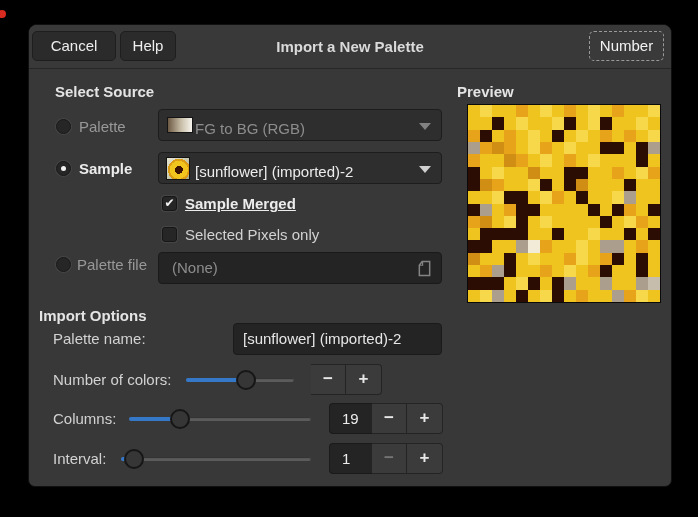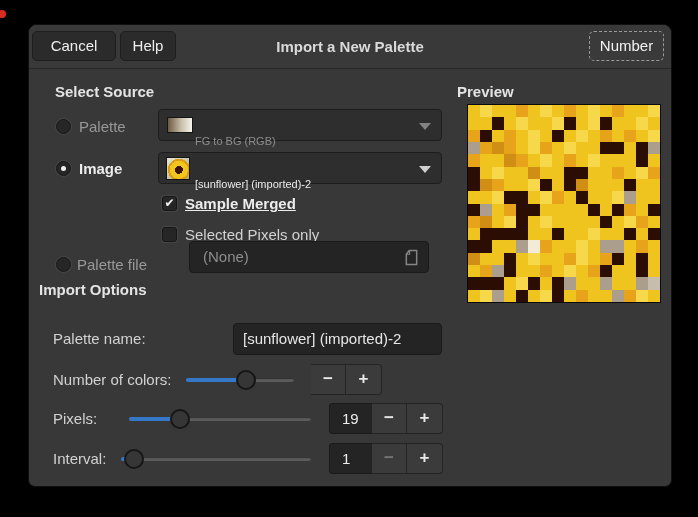--- a/index.html
+++ b/index.html
@@ -40,22 +40,22 @@
   .radio .dot { display:none; position:absolute; left:4px; top:4px; width:5px; height:5px;
                 border-radius:50%; background:#f2f2f2; }
   .radio.selected .dot { display:block; }
   .checkbox { position:absolute; width:15px; height:15px; border-radius:3px;
               background:#262626; border:1px solid #161616; box-shadow:0 0 0 1px #454545;
               color:#f4f4f4; font-size:12px; line-height:13px; text-align:center; }
 
   
   .dropdown { position:absolute; width:284px; height:32px; background:#2e2e2e;
               border:1px solid #1d1d1d; border-radius:4px; }
-  .dropdown .txt { position:absolute; left:36px; top:16px; height:30px; line-height:30px;
-                   font-size:11px; color:#ececec; white-space:nowrap; }
+  .dropdown .txt { position:absolute; left:36px; top:4px; height:30px; line-height:30px;
+                   font-size:15px; color:#ececec; white-space:nowrap; }
   .dropdown.dim .txt { color:#8d8d8d; }
   .dd-arrow { position:absolute; right:10px; top:13px; width:0; height:0;
               border-left:6px solid transparent; border-right:6px solid transparent;
               border-top:7px solid #d0d0d0; }
   .dropdown.dim .dd-arrow { border-top-color:#828282; }
   .grad-swatch { position:absolute; left:8px; top:7px; width:26px; height:16px;
                  background:linear-gradient(to right,#6d5a45,#c9bfa8 55%,#f7f4ee); border:1px solid #141414; }
   .sun-thumb { position:absolute; left:7px; top:4px; width:24px; height:23px; border:1px solid #141414;
                background:
                  radial-gradient(circle at 54% 56%, #3c1203 0 4px, rgba(0,0,0,0) 4px),
@@ -117,36 +117,36 @@
     <div class="lbl dim" style="left:50px; top:93px;">Palette</div>
     <div class="dropdown dim" style="left:129px; top:84px;">
       <div class="grad-swatch"></div>
       <div class="txt">FG to BG (RGB)</div>
       <div class="dd-arrow"></div>
     </div>
 
     <div class="radio selected" style="left:27px; top:136px;">
         <div class="dot"></div>
       </div>
-    <div class="lbl strong" style="left:50px; top:135px;">Image</div>
+    <div class="lbl strong" style="left:50px; top:135px;">Sample</div>
     <div class="dropdown" style="left:129px; top:127px;">
       <div class="sun-thumb"></div>
       <div class="txt">[sunflower] (imported)-2</div>
       <div class="dd-arrow"></div>
     </div>
 
     <div class="checkbox" style="left:133px; top:171px;">✔</div>
     <div class="lbl strong" style="left:156px; top:170px;text-decoration:underline;">Sample Merged</div>
 
     <div class="checkbox" style="left:133px; top:202px;"></div>
     <div class="lbl" style="left:156px; top:201px;">Selected Pixels only</div>
 
     <div class="radio" style="left:27px; top:232px;"></div>
     <div class="lbl dim" style="left:48px; top:231px;">Palette file</div>
-    <div class="entry" style="left:129px; top:216px; width:240px;margin-left:31px;">
+    <div class="entry" style="left:129px; top:227px; width:284px;">
       <span class="etxt">(None)</span>
       <svg class="file-icon" viewBox="0 0 16 18">
         <path d="M2.5 5.5 L5.5 1.5 H13.5 V16.5 H2.5 Z" fill="none" stroke="#848484" stroke-width="1.6"></path>
         <path d="M2.5 5.5 H6 V1.8" fill="none" stroke="#848484" stroke-width="1.2"></path>
       </svg>
     </div>
 
     <div class="heading" style="left:428px; top:58px;">Preview</div>
     <div class="pv-frame">
       <div class="pv-grid" id="pv-grid">
@@ -402,39 +402,39 @@
           <div style="background: rgb(231, 164, 26);"></div>
           <div style="background: rgb(240, 196, 31);"></div>
           <div style="background: rgb(240, 196, 31);"></div>
           <div style="background: rgb(171, 158, 140);"></div>
           <div style="background: rgb(231, 164, 26);"></div>
           <div style="background: rgb(246, 216, 74);"></div>
           <div style="background: rgb(240, 196, 31);"></div>
         </div>
     </div>
 
-    <div class="heading" style="left:10px; top:256px;">Import Options</div>
+    <div class="heading" style="left:10px; top:282px;">Import Options</div>
 
     <div class="lbl" style="left:24px; top:305px;">Palette name:</div>
     <div class="entry light" style="left:204px; top:298px; width:209px;">
       <span class="etxt" style="left:9px;">[sunflower] (imported)-2</span>
     </div>
 
     <div class="lbl" style="left:24px; top:346px;text-align:right;">Number of colors:</div>
     <div class="slider" style="left:157px; top:345px; width:108px;">
       <div class="track"></div>
       <div class="fill" style="width: 59.72px;"></div>
       <div class="thumb" style="left: 49.72px;"></div>
     </div>
     <div class="spin w-noc" style="left:282px; top:339px;">
       <div class="sbtn minus">−</div>
       <div class="sbtn plus">+</div>
     </div>
 
-    <div class="lbl" style="left:24px; top:385px;">Pixels:</div>
+    <div class="lbl" style="left:24px; top:385px;">Columns:</div>
     <div class="slider" style="left:100px; top:384px; width:182px;">
       <div class="track"></div>
       <div class="fill" style="width: 50.5px;"></div>
       <div class="thumb" style="left: 40.5px;"></div>
     </div>
     <div class="spin w-sm" style="left:300px; top:378px;">
       <div class="val">19</div>
       <div class="sbtn minus">−</div>
       <div class="sbtn plus">+</div>
     </div>

